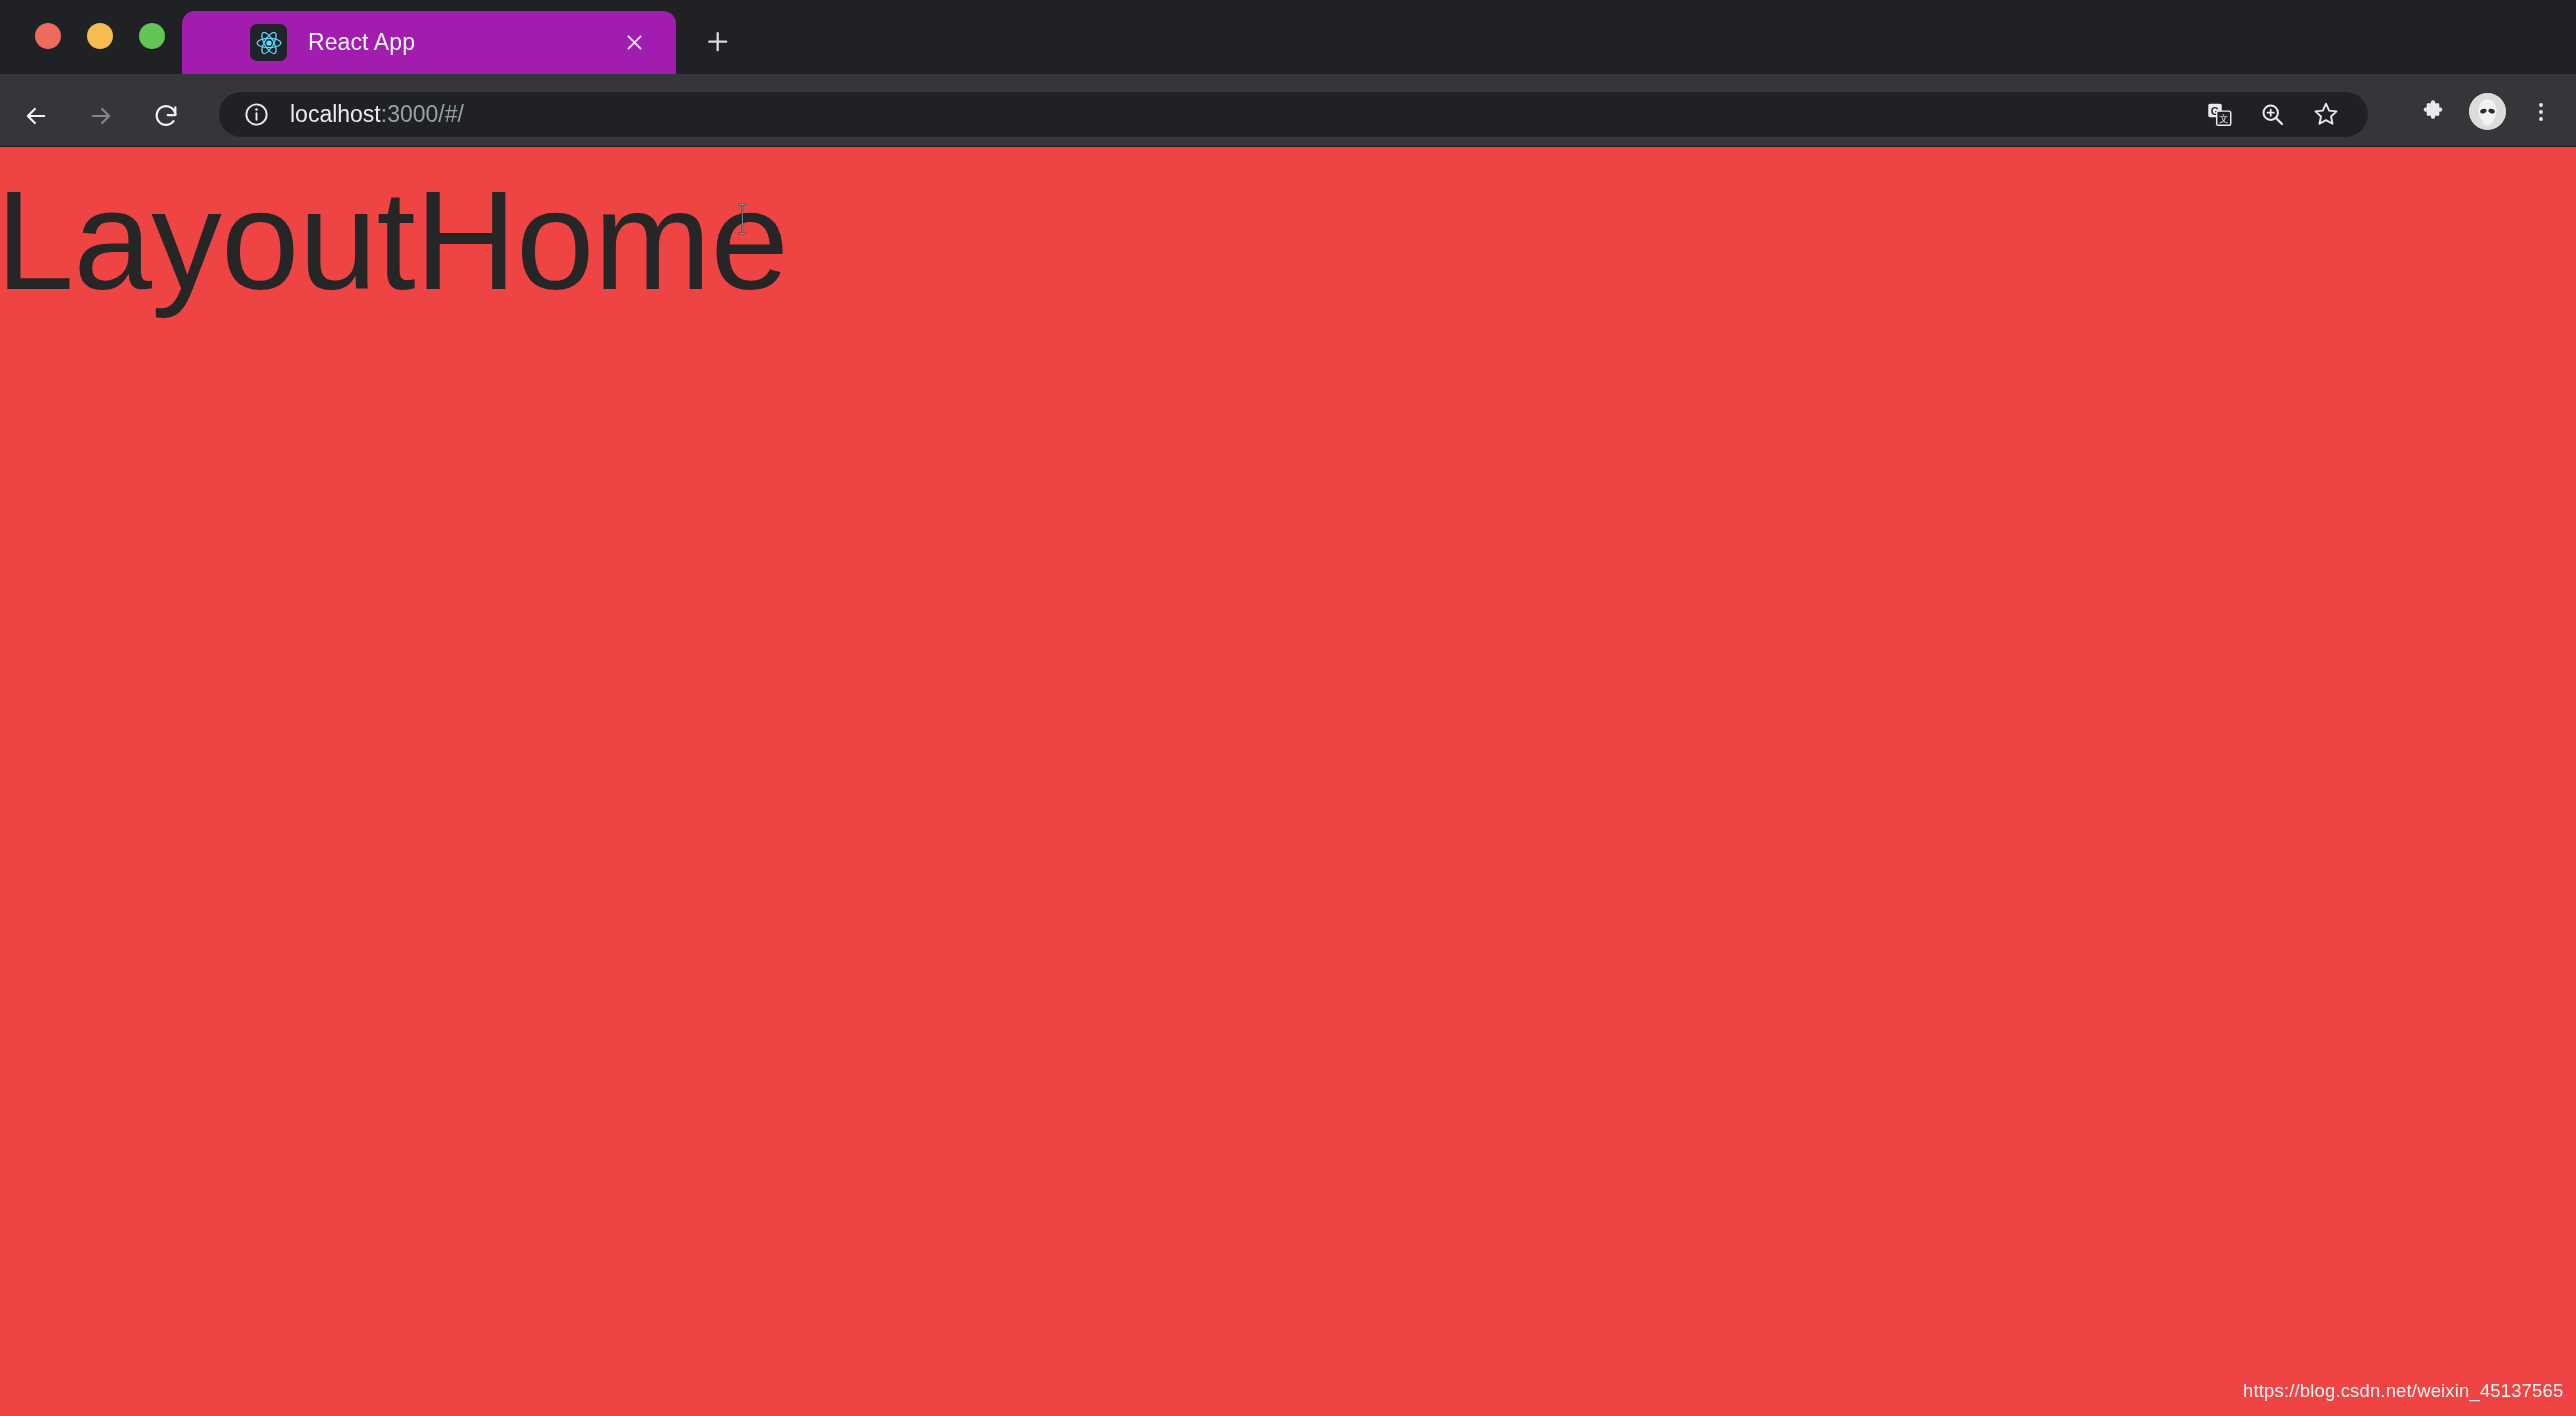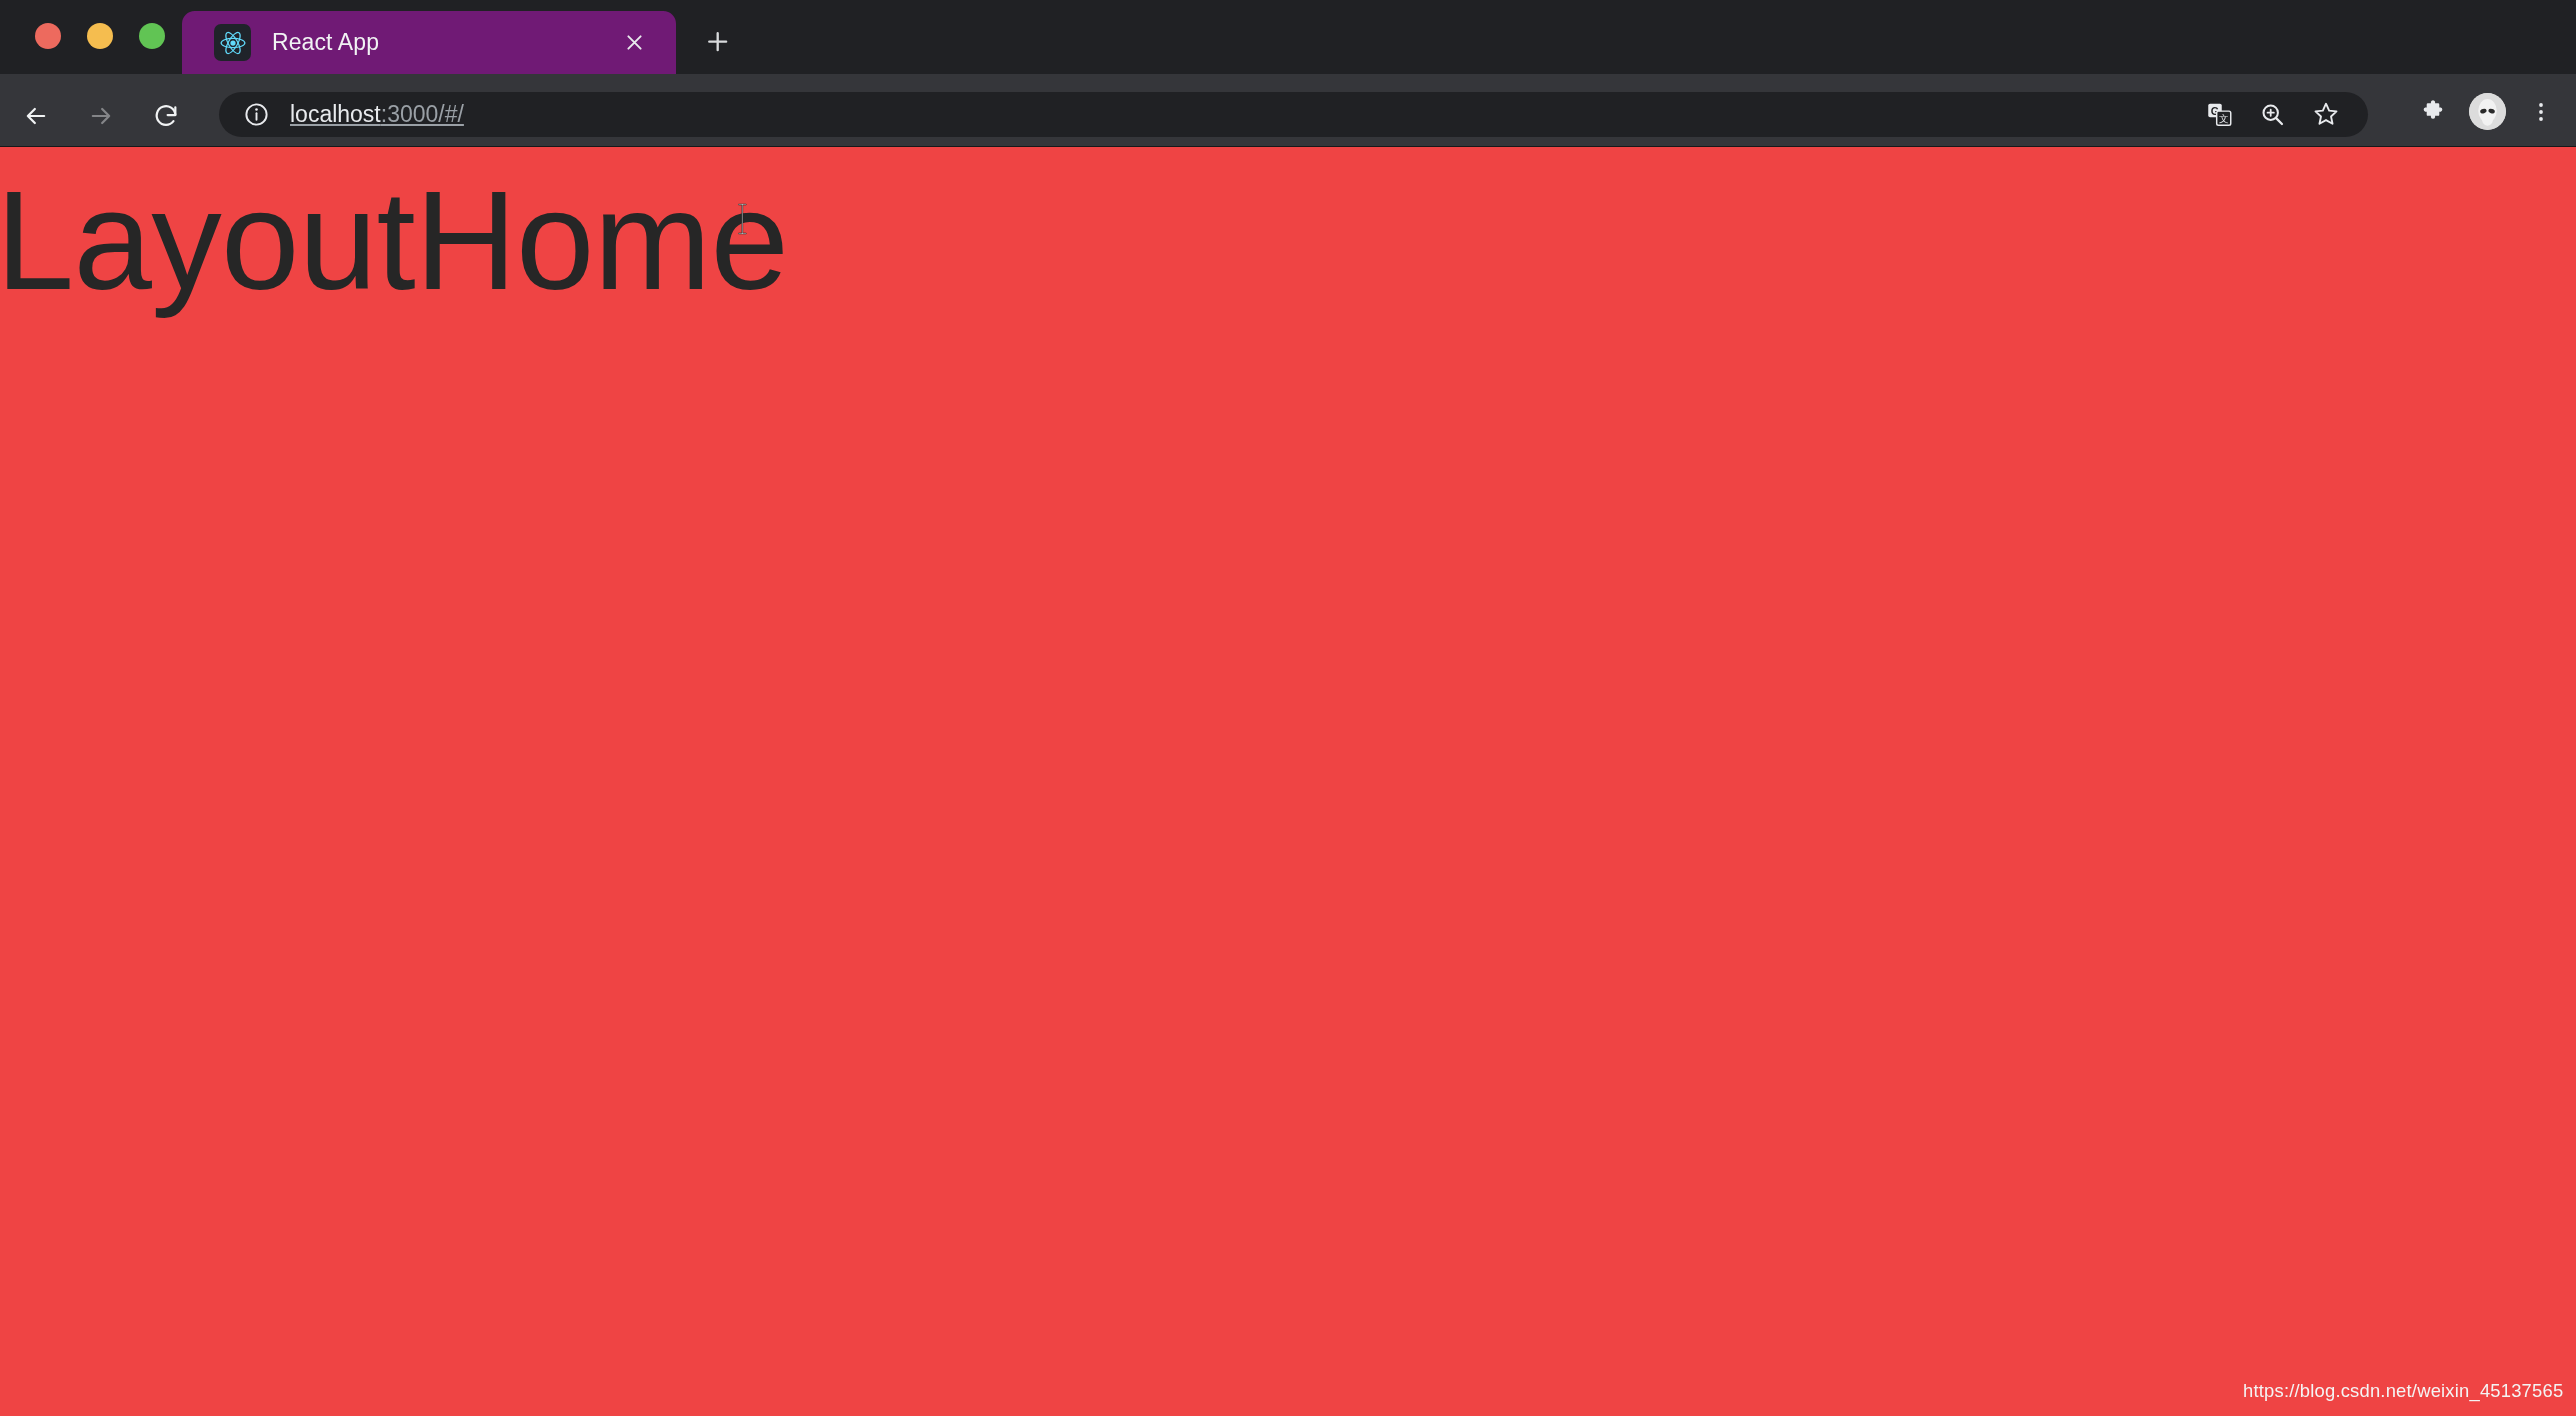--- a/index.html
+++ b/index.html
@@ -39,24 +39,25 @@
     border-radius: 50%;
   }
   .tl-close    { background: #ED6A5E; }
   .tl-minimize { background: #F5BD4F; }
   .tl-maximize { background: #61C454; }
 
   .tab {
     position: absolute;
     top: 11.3px; left: 182px;
     width: 494px; height: 63px;
-    background: #701a75;
+    background: #a21caf;
     border-radius: 12.7px 12.7px 0 0;
     display: flex;
     align-items: center;
+    padding-left: 36px;
   }
 
   .tab-favicon {
     margin-left: 32px;
     width: 37px; height: 37px;
     border-radius: 7px;
     background: #20232A;
     display: flex;
     align-items: center;
     justify-content: center;
@@ -138,21 +139,20 @@
     flex: 0 0 auto;
   }
 
   .url-text {
     margin-left: 18.4px;
     font-size: 23px;
     color: #9AA0A6;
     white-space: nowrap;
     flex: 1 1 auto;
     overflow: hidden;
-    text-decoration: underline;
   }
   .url-host { color: #E8EAED; }
 
   .omnibox-actions {
     display: flex;
     align-items: center;
     gap: 11.3px;
     margin-right: 21px;
     flex: 0 0 auto;
   }

